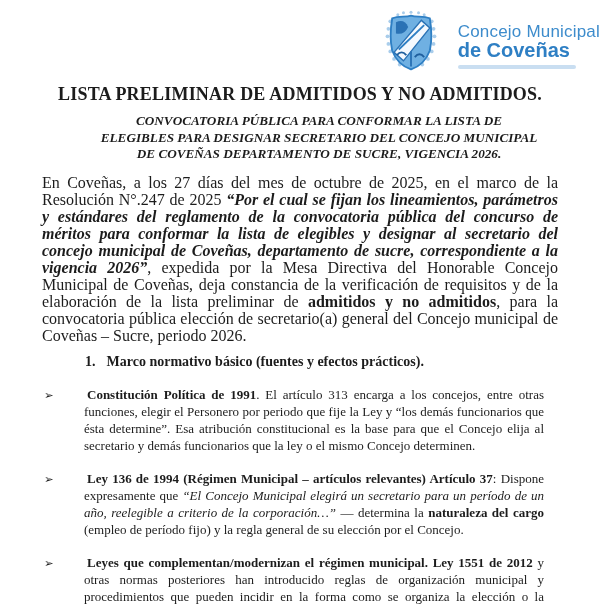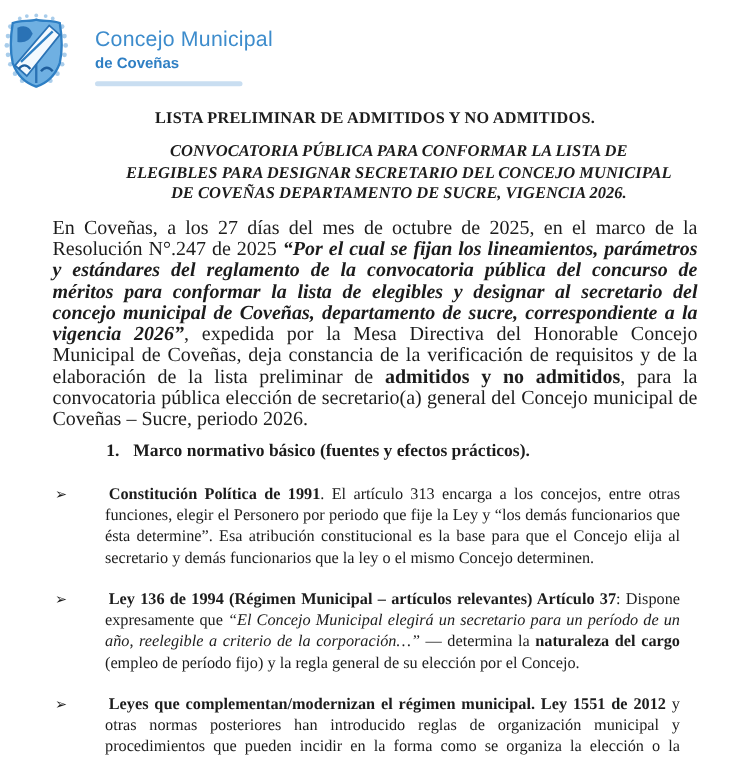--- a/index.html
+++ b/index.html
@@ -3,30 +3,30 @@
 <meta charset="utf-8">
 <style>
   html,body { margin:0; padding:0; background:#ffffff; }
   .page {
     position:relative; width:600px; height:607px; margin:0 auto;
     background:#ffffff; overflow:hidden;
     font-family:"Liberation Serif", serif;
     color:var(--ink, #1c1c1c);
   }
   
-  .letterhead { display:flex; justify-content:flex-start; align-items:flex-start; padding-top:10px; gap:18px; }
+  .letterhead { display:flex; justify-content:flex-end; align-items:flex-start; padding-top:10px; gap:18px; }
   .crest { width:58px; height:64px; flex:0 0 auto; }
   .org-name { padding-top:13px; font-family:"Liberation Sans", sans-serif; }
   .org-line1 { font-size:17px; font-weight:400; color:var(--brand_blue_mid, #3d8ccc); letter-spacing:0.2px; line-height:18px; }
-  .org-line2 { font-size:12px; font-weight:700; color:var(--brand_blue, #2e7fc4); line-height:19px; }
+  .org-line2 { font-size:20px; font-weight:700; color:var(--brand_blue, #2e7fc4); line-height:19px; }
   .org-smudge { width:118px; height:4px; background:var(--brand_blue_pale, #c9def1); margin-top:5px; border-radius:2px; }
   
   h1.doc-title {
     margin:12px 30px 0; text-align:center;
-    font-size:13px; font-weight:700; letter-spacing:0.2px; line-height:16px;
+    font-size:18px; font-weight:700; letter-spacing:0.2px; line-height:16px;
   }
   .doc-subtitle { margin-top:11px; text-align:center; font-weight:700; font-style:italic; font-size:13.2px; line-height:16.5px;margin-left:38px; }
   
   .intro { margin:11px 42px 0; text-align:justify; font-size:16px; line-height:17px; }
   .section-heading { margin:10px 40px 0 85px; font-weight:700; font-size:14px; line-height:16px; }
   .section-num { margin-right:11px; }
   .bullet { position:relative; margin:11px 40px 0 68px; text-align:justify; font-size:13px; line-height:17px; text-indent:3px; }
   .bullet .marker {
     position:absolute; left:-24px; top:1px;
     font-family:"DejaVu Sans", sans-serif; font-size:11.5px; text-indent:0;

